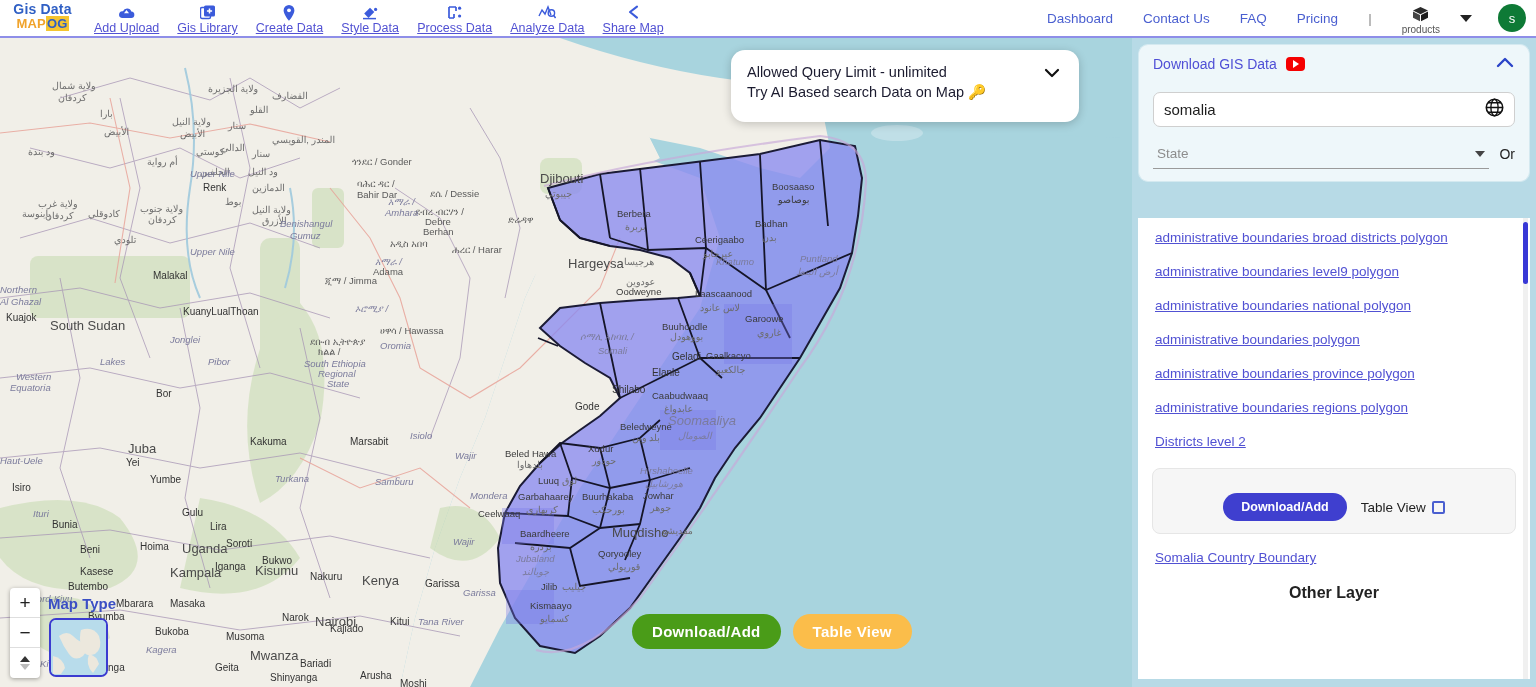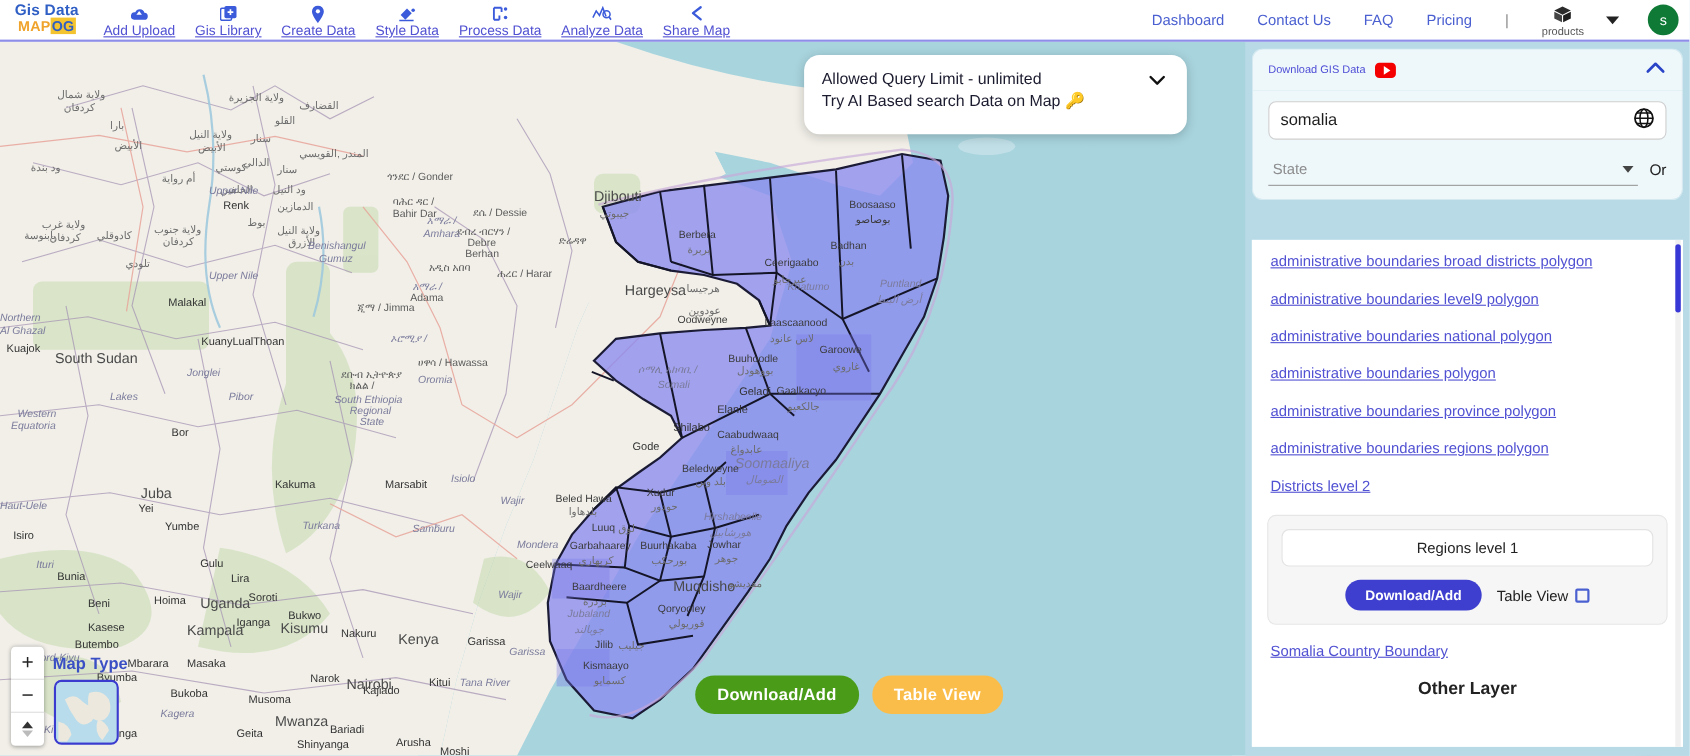--- a/index.html
+++ b/index.html
@@ -167,21 +167,21 @@
   
   .panel {
     position: absolute; top: 38px; right: 0; width: 404px; height: 649px;
     background: #b7dae6; z-index: 50; padding: 6px 6px 0 6px;
   }
   .panel-head {
     background: #eef7fa; border-radius: 10px 10px 0 0;
     height: 38px; display: flex; align-items: center; padding: 0 14px;
     border: 1px solid #d4e9f0; border-bottom: none;
   }
-  .panel-title { font-size: 10px; color: #4f4fd6; }
+  .panel-title { font-size: 14px; color: #4f4fd6; }
   .yt-icon {
     margin-left: 9px; width: 19px; height: 14px; background: #f50000;
     border-radius: 4px; display: flex; align-items: center; justify-content: center;
     cursor: pointer;
   }
   .yt-icon::after {
     content: ""; width: 0; height: 0; border-left: 6px solid #fff;
     border-top: 4px solid transparent; border-bottom: 4px solid transparent;
     margin-left: 2px;
   }
@@ -751,21 +751,20 @@
             <a class="layer-link">administrative boundaries broad districts polygon</a>
             <a class="layer-link">administrative boundaries level9 polygon</a>
             <a class="layer-link">administrative boundaries national polygon</a>
             <a class="layer-link">administrative boundaries polygon</a>
             <a class="layer-link">administrative boundaries province polygon</a>
             <a class="layer-link">administrative boundaries regions polygon</a>
             <a class="layer-link">Districts level 2</a>
           </div>
 
         <div class="sel-card">
-          <div class="sel-name">Regions level 1</div>
           <div class="sel-actions">
             <button class="sel-dl">Download/Add</button>
             <span class="sel-tv">
               <span>Table View</span>
               <span class="tv-box"></span>
             </span>
           </div>
         </div>
 
         <a class="layer-link" style="margin-top:16px;">Somalia Country Boundary</a>

